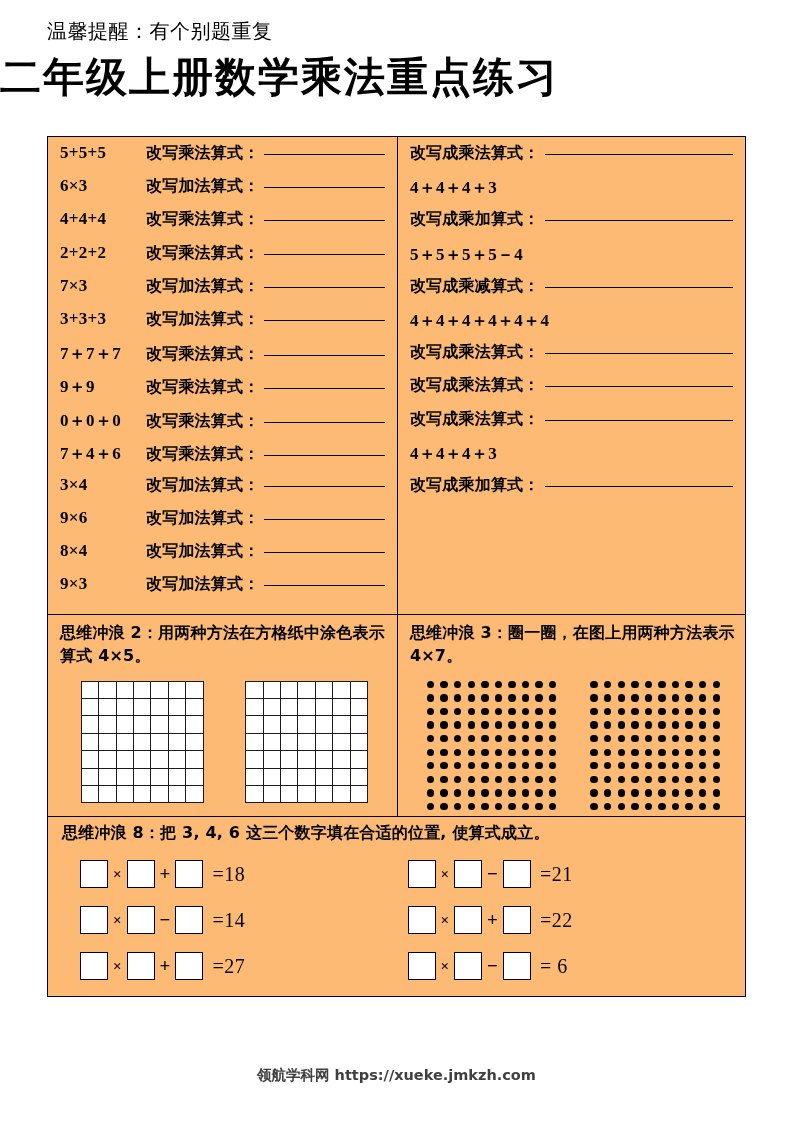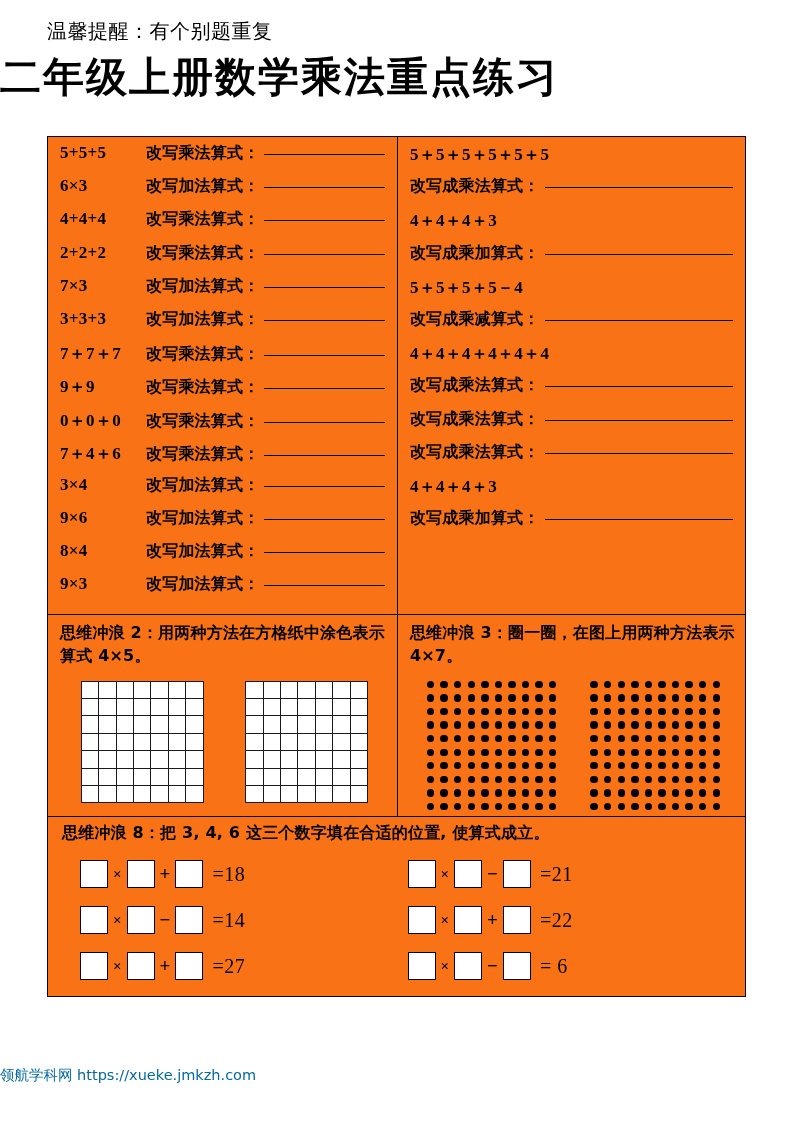--- a/index.html
+++ b/index.html
@@ -48,21 +48,21 @@
   }
 
   
   .worksheet {
     position: absolute;
     left: 47px;
     top: 136px;
     width: 699px;
     border: 1.6px solid #000;
     box-sizing: border-box;
-    background: #f97316;
+    background: #fdba74;
   }
 
   .section {
     border-bottom: 1.6px solid #000;
     display: flex;
     box-sizing: border-box;
   }
   .section:last-child { border-bottom: none; }
 
   .col {
@@ -207,25 +207,26 @@
     padding-left: 9px;
     letter-spacing: 0.5px;
   }
 
   
   .footer {
     position: absolute;
     left: 0;
     right: 0;
     top: 1066px;
-    text-align: left;
+    text-align: center;
     font-family: "DejaVu Sans", "Liberation Sans", sans-serif;
     font-size: 14.5px;
-    color: #0369a1;
+    color: #404040;
     white-space: nowrap;
+    font-weight: bold;
   }
 </style>
 </head>
 <body>
 
 <div class="page">
 
   <div class="top-note">温馨提醒：有个别题重复</div>
 
   <div class="title">二年级上册数学乘法重点练习</div>
@@ -299,23 +300,20 @@
             <span class="q-prompt">改写加法算式：</span>
             <span class="blank-line"></span>
           </div>
           <div class="q-row">
             <span class="q-expr fixedw">9×3</span>
             <span class="q-prompt">改写加法算式：</span>
             <span class="blank-line"></span>
           </div>
         </div>
       <div class="col right" id="conv-right">
-          <div class="r-row">
-            <span class="r-expr">5＋5＋5＋5＋5＋5</span>
-          </div>
           <div class="r-row">
             <span class="q-prompt" style="margin-left: 0px;">改写成乘法算式：</span>
             <span class="blank-line"></span>
           </div>
           <div class="r-row">
             <span class="r-expr">4＋4＋4＋3</span>
           </div>
           <div class="r-row">
             <span class="q-prompt" style="margin-left: 0px;">改写成乘加算式：</span>
             <span class="blank-line"></span>

